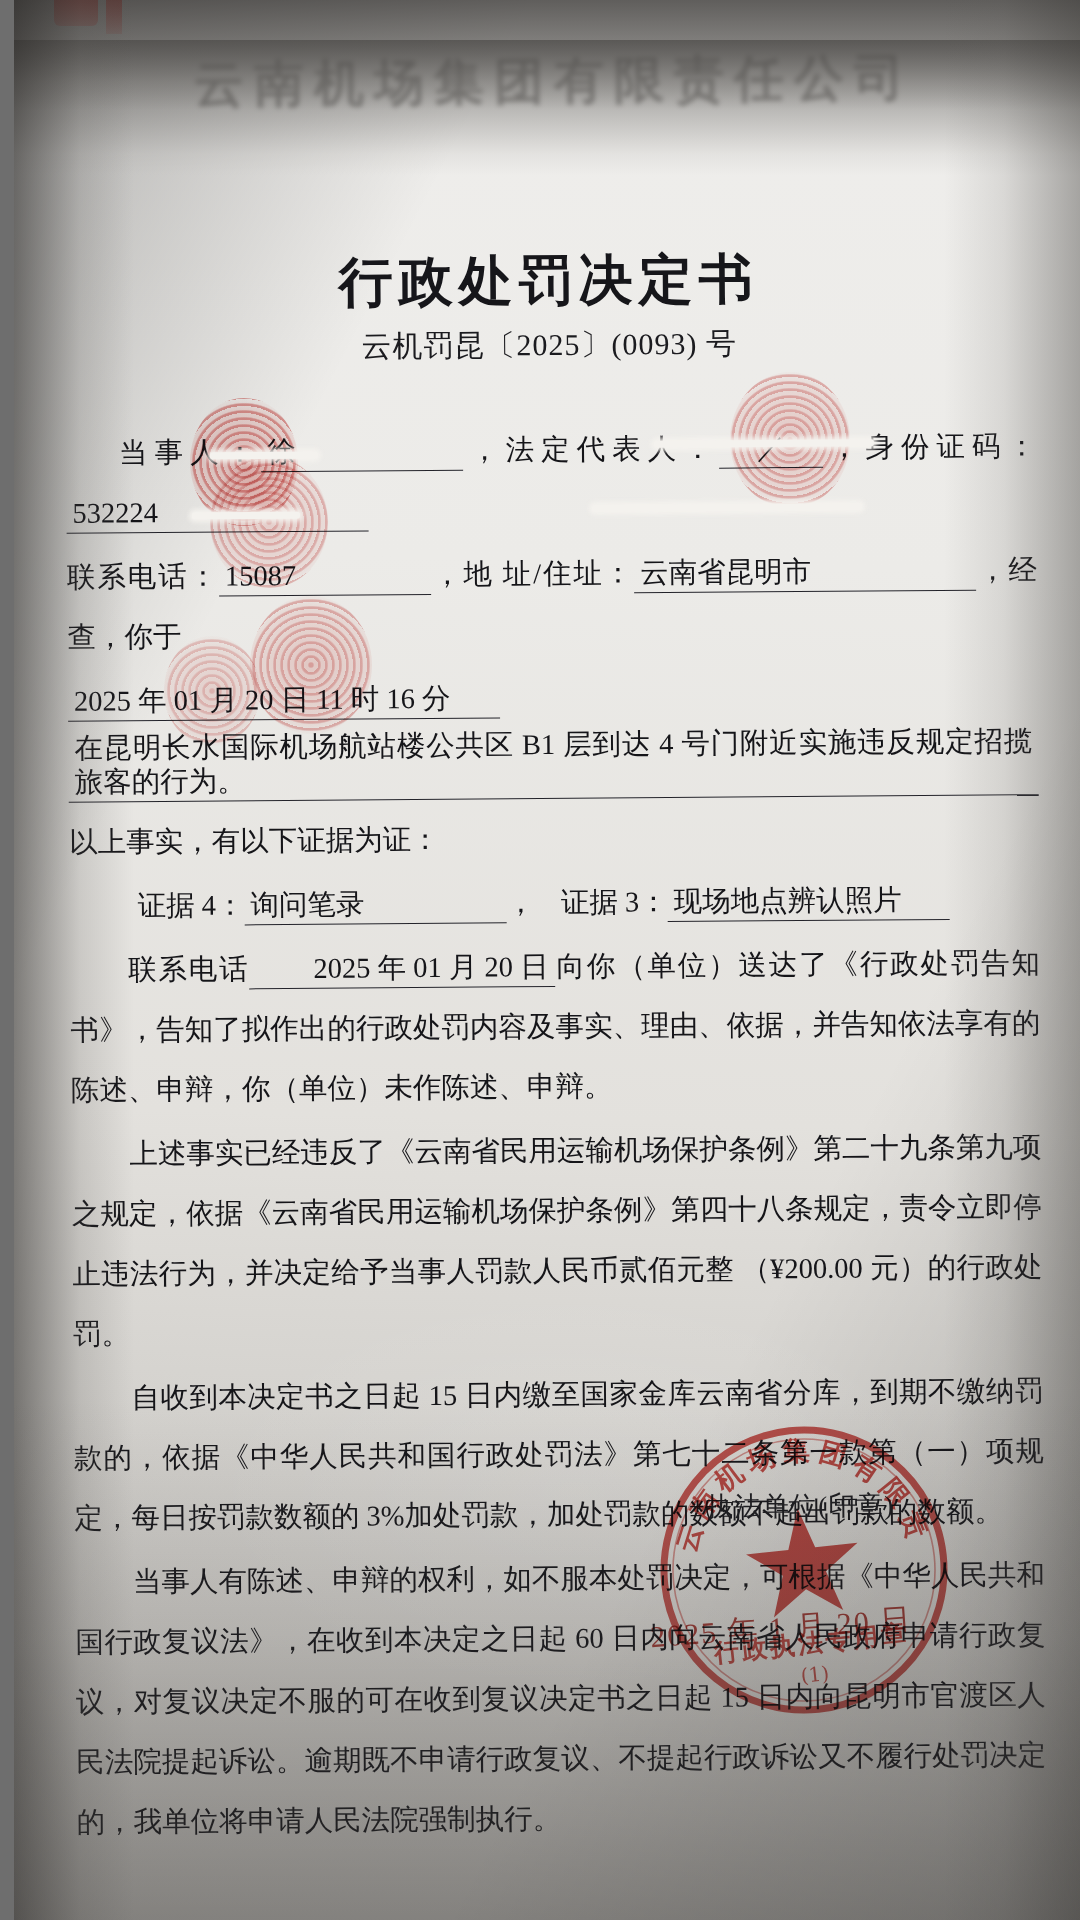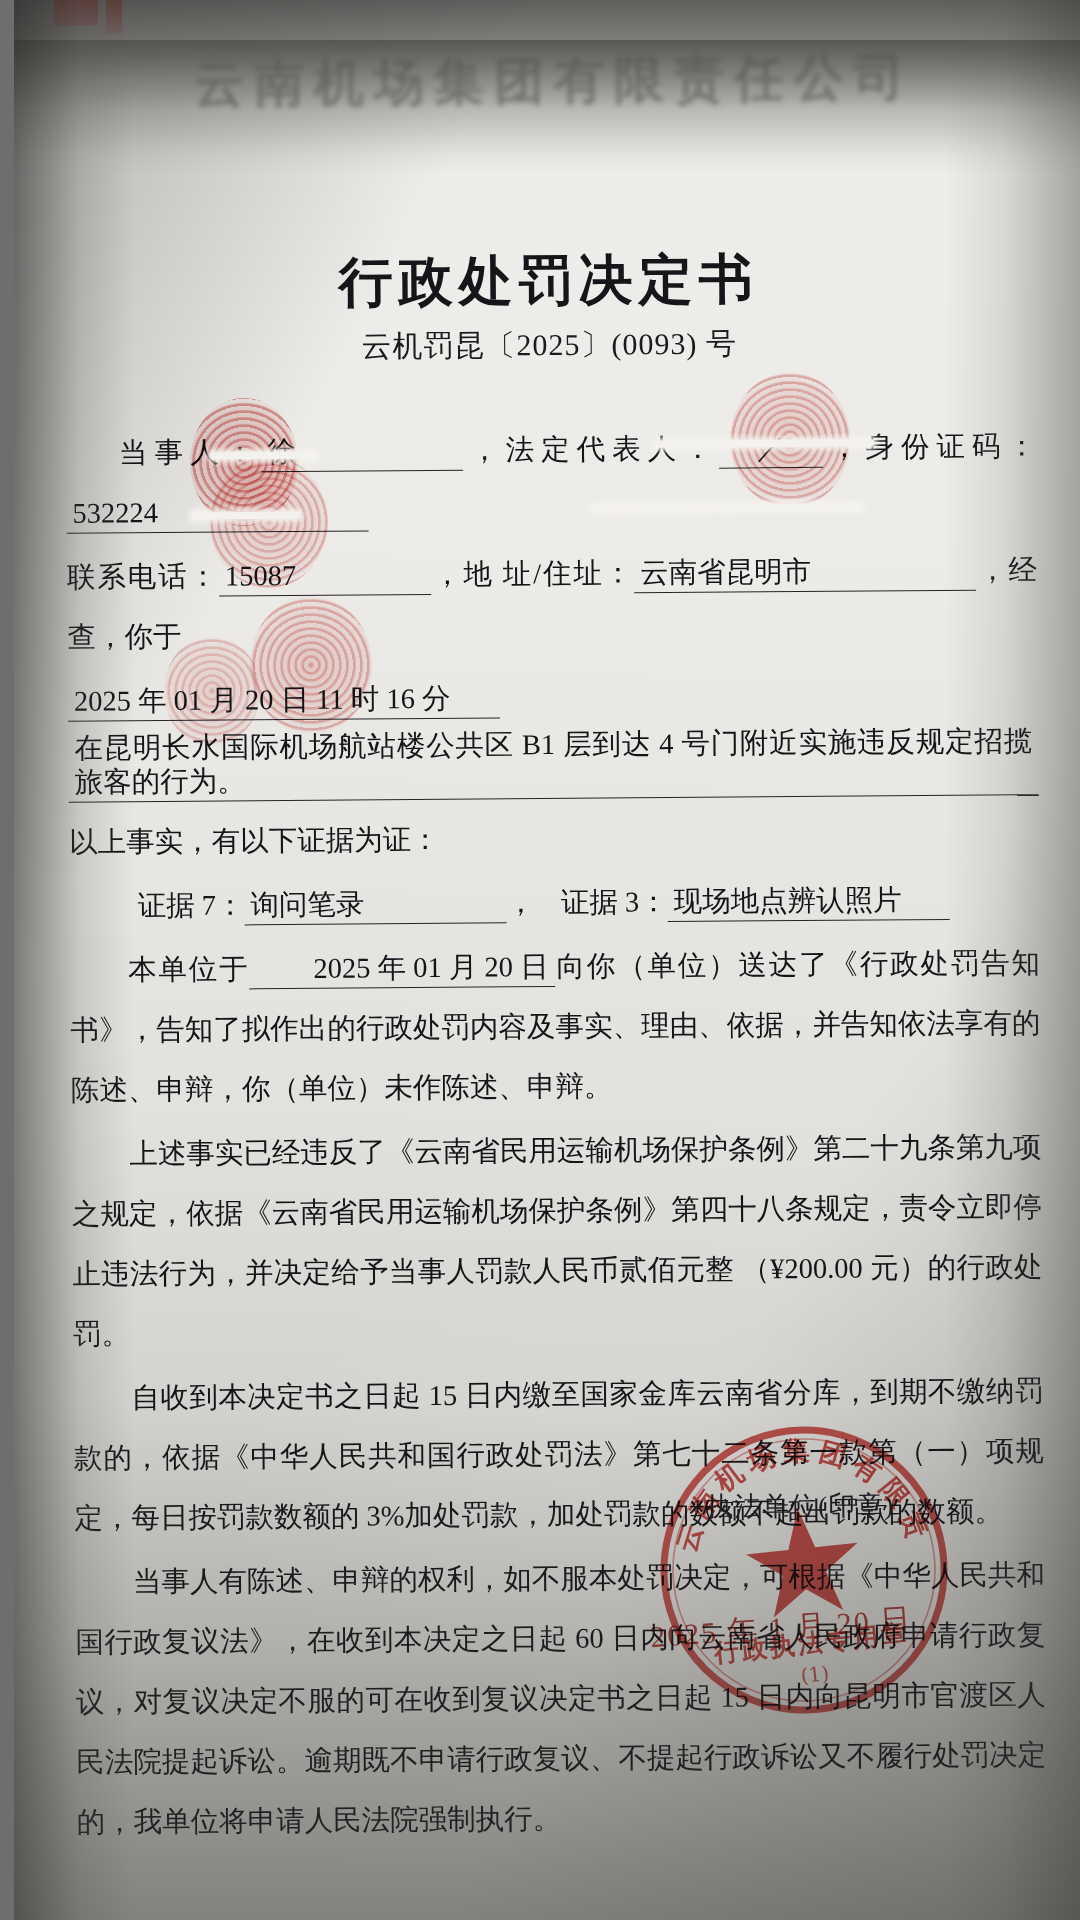--- a/index.html
+++ b/index.html
@@ -247,25 +247,25 @@
 
       <p>
         <span>联系电话：</span><span class="u" style="min-width:200px">15087</span>，<span>地 址/住址：</span><span class="u" style="min-width:330px">云南省昆明市</span>，<span>经查，你于</span>
       </p>
 
       <p>
         <span class="u" style="min-width:420px">2025 年 01 月 20 日 11 时 16 分</span><span class="u">在昆明长水国际机场航站楼公共区 B1 层到达 4 号门附近实施违反规定招揽旅客的行为。</span><span>以上事实，有以下证据为证：</span>
       </p>
 
       <p>
-        <span style="display:inline-block;width:68px"></span><span>证据 7：</span><span class="u" style="min-width:250px">询问笔录</span>，<span style="display:inline-block;width:26px"></span><span>证据 3：</span><span class="u" style="min-width:270px">现场地点辨认照片</span>
+        <span style="display:inline-block;width:68px"></span><span>证据 4：</span><span class="u" style="min-width:250px">询问笔录</span>，<span style="display:inline-block;width:26px"></span><span>证据 3：</span><span class="u" style="min-width:270px">现场地点辨认照片</span>
       </p>
 
       <p class="indent">
-        <span>本单位于</span><span class="u" style="min-width:290px">2025 年 01 月 20 日</span><span>向你（单位）送达了《行政处罚告知书》，告知了拟作出的行政处罚内容及事实、理由、依据，并告知依法享有的陈述、申辩，你（单位）未作陈述、申辩。</span>
+        <span>联系电话</span><span class="u" style="min-width:290px">2025 年 01 月 20 日</span><span>向你（单位）送达了《行政处罚告知书》，告知了拟作出的行政处罚内容及事实、理由、依据，并告知依法享有的陈述、申辩，你（单位）未作陈述、申辩。</span>
       </p>
 
       <p class="indent">上述事实已经违反了《云南省民用运输机场保护条例》第二十九条第九项之规定，依据《云南省民用运输机场保护条例》第四十八条规定，责令立即停止违法行为，并决定给予当事人罚款人民币贰佰元整 （¥200.00 元）的行政处罚。</p>
 
       <p class="indent">自收到本决定书之日起 15 日内缴至国家金库云南省分库，到期不缴纳罚款的，依据《中华人民共和国行政处罚法》第七十二条第一款第（一）项规定，每日按罚款数额的 3%加处罚款，加处罚款的数额不超出罚款的数额。</p>
 
       <p class="indent">当事人有陈述、申辩的权利，如不服本处罚决定，可根据《中华人民共和国行政复议法》，在收到本决定之日起 60 日内向云南省人民政府申请行政复议，对复议决定不服的可在收到复议决定书之日起 15 日内向昆明市官渡区人民法院提起诉讼。逾期既不申请行政复议、不提起行政诉讼又不履行处罚决定的，我单位将申请人民法院强制执行。</p>
     </div>
 
     <div class="seal-label">执法单位(印章)</div>

